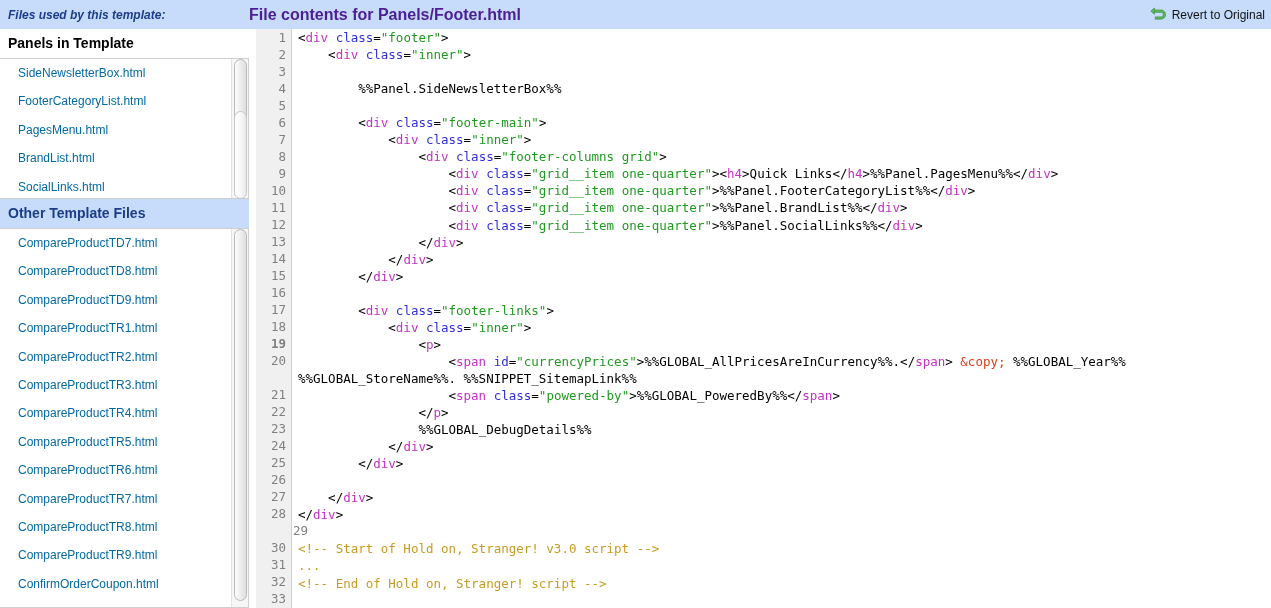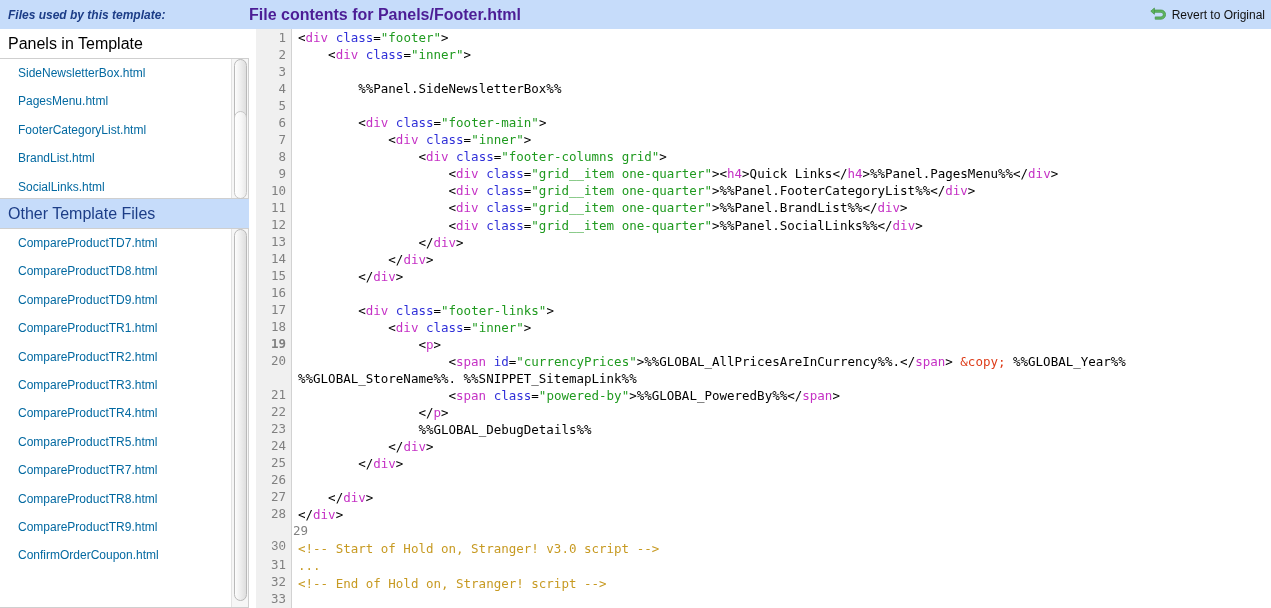--- a/index.html
+++ b/index.html
@@ -59,22 +59,22 @@
   .sidebar {
     position: absolute;
     left: 0; top: 29px;
     width: 249px;
     height: 579px;
     background: #ffffff;
     box-sizing: border-box;
     overflow: hidden;
   }
   .group-header {
-    font-size: 16px;
-    font-weight: normal;
+    font-size: 14px;
+    font-weight: bold;
     color: #1c3d87;
     padding: 6px 8px 6px 8px;
     box-sizing: border-box;
     height: 29px;
     line-height: 17px;
     white-space: nowrap;
   }
   .group-header.plain { color: #000000; background: #ffffff; }
   .group-header.blue  { background: #c6dcfa; }
 
@@ -207,22 +207,22 @@
       <span>Revert to Original</span>
     </div>
   </div>
 
   <div class="sidebar">
 
     <div class="group-header plain">Panels in Template</div>
     <div class="list-wrap panels">
       <ul class="file-list" id="panels-list">
           <li class="file-item">SideNewsletterBox.html</li>
+          <li class="file-item">FooterCategoryList.html</li>
           <li class="file-item">PagesMenu.html</li>
-          <li class="file-item">FooterCategoryList.html</li>
           <li class="file-item">BrandList.html</li>
           <li class="file-item">SocialLinks.html</li>
         </ul>
       <div class="vscroll panels">
         <div class="thumb"></div>
         <div class="thumb2">
           <div class="grip"></div>
         </div>
       </div>
     </div>
@@ -231,20 +231,21 @@
     <div class="list-wrap others">
       <ul class="file-list" id="others-list">
           <li class="file-item">CompareProductTD7.html</li>
           <li class="file-item">CompareProductTD8.html</li>
           <li class="file-item">CompareProductTD9.html</li>
           <li class="file-item">CompareProductTR1.html</li>
           <li class="file-item">CompareProductTR2.html</li>
           <li class="file-item">CompareProductTR3.html</li>
           <li class="file-item">CompareProductTR4.html</li>
           <li class="file-item">CompareProductTR5.html</li>
+          <li class="file-item">CompareProductTR6.html</li>
           <li class="file-item">CompareProductTR7.html</li>
           <li class="file-item">CompareProductTR8.html</li>
           <li class="file-item">CompareProductTR9.html</li>
           <li class="file-item">ConfirmOrderCoupon.html</li>
         </ul>
       <div class="vscroll others">
         <div class="thumb"></div>
       </div>
     </div>
   </div>
@@ -273,21 +274,21 @@
         <div class="ln" style="height: 34px;">20</div>
         <div class="ln" style="height: 17px;">21</div>
         <div class="ln" style="height: 17px;">22</div>
         <div class="ln" style="height: 17px;">23</div>
         <div class="ln" style="height: 17px;">24</div>
         <div class="ln" style="height: 17px;">25</div>
         <div class="ln" style="height: 17px;">26</div>
         <div class="ln" style="height: 17px;">27</div>
         <div class="ln" style="height: 17px;">28</div>
         <div class="ln" style="height: 17px; margin-left: 37px;">29</div>
-        <div class="ln" style="height: 17px; font-family: Liberation Mono, monospace;">30</div>
+        <div class="ln" style="height: 17px;">30</div>
         <div class="ln" style="height: 17px;">31</div>
         <div class="ln" style="height: 17px;">32</div>
         <div class="ln" style="height: 17px;">33</div>
       </div>
     <div class="code-body" id="code-body"><div class="code-line"><span class="t-txt">&lt;</span><span class="t-tag">div</span><span class="t-txt"> </span><span class="t-attr">class</span><span class="t-txt">=</span><span class="t-val">"footer"</span><span class="t-txt">&gt;</span></div><div class="code-line"><span class="t-txt">    &lt;</span><span class="t-tag">div</span><span class="t-txt"> </span><span class="t-attr">class</span><span class="t-txt">=</span><span class="t-val">"inner"</span><span class="t-txt">&gt;</span></div><div class="code-line">&nbsp;</div><div class="code-line"><span class="t-txt">        %%Panel.SideNewsletterBox%%</span></div><div class="code-line">&nbsp;</div><div class="code-line"><span class="t-txt">        &lt;</span><span class="t-tag">div</span><span class="t-txt"> </span><span class="t-attr">class</span><span class="t-txt">=</span><span class="t-val">"footer-main"</span><span class="t-txt">&gt;</span></div><div class="code-line"><span class="t-txt">            &lt;</span><span class="t-tag">div</span><span class="t-txt"> </span><span class="t-attr">class</span><span class="t-txt">=</span><span class="t-val">"inner"</span><span class="t-txt">&gt;</span></div><div class="code-line"><span class="t-txt">                &lt;</span><span class="t-tag">div</span><span class="t-txt"> </span><span class="t-attr">class</span><span class="t-txt">=</span><span class="t-val">"footer-columns grid"</span><span class="t-txt">&gt;</span></div><div class="code-line"><span class="t-txt">                    &lt;</span><span class="t-tag">div</span><span class="t-txt"> </span><span class="t-attr">class</span><span class="t-txt">=</span><span class="t-val">"grid__item one-quarter"</span><span class="t-txt">&gt;&lt;</span><span class="t-tag">h4</span><span class="t-txt">&gt;Quick Links&lt;/</span><span class="t-tag">h4</span><span class="t-txt">&gt;%%Panel.PagesMenu%%&lt;/</span><span class="t-tag">div</span><span class="t-txt">&gt;</span></div><div class="code-line"><span class="t-txt">                    &lt;</span><span class="t-tag">div</span><span class="t-txt"> </span><span class="t-attr">class</span><span class="t-txt">=</span><span class="t-val">"grid__item one-quarter"</span><span class="t-txt">&gt;%%Panel.FooterCategoryList%%&lt;/</span><span class="t-tag">div</span><span class="t-txt">&gt;</span></div><div class="code-line"><span class="t-txt">                    &lt;</span><span class="t-tag">div</span><span class="t-txt"> </span><span class="t-attr">class</span><span class="t-txt">=</span><span class="t-val">"grid__item one-quarter"</span><span class="t-txt">&gt;%%Panel.BrandList%%&lt;/</span><span class="t-tag">div</span><span class="t-txt">&gt;</span></div><div class="code-line"><span class="t-txt">                    &lt;</span><span class="t-tag">div</span><span class="t-txt"> </span><span class="t-attr">class</span><span class="t-txt">=</span><span class="t-val">"grid__item one-quarter"</span><span class="t-txt">&gt;%%Panel.SocialLinks%%&lt;/</span><span class="t-tag">div</span><span class="t-txt">&gt;</span></div><div class="code-line"><span class="t-txt">                &lt;/</span><span class="t-tag">div</span><span class="t-txt">&gt;</span></div><div class="code-line"><span class="t-txt">            &lt;/</span><span class="t-tag">div</span><span class="t-txt">&gt;</span></div><div class="code-line"><span class="t-txt">        &lt;/</span><span class="t-tag">div</span><span class="t-txt">&gt;</span></div><div class="code-line">&nbsp;</div><div class="code-line"><span class="t-txt">        &lt;</span><span class="t-tag">div</span><span class="t-txt"> </span><span class="t-attr">class</span><span class="t-txt">=</span><span class="t-val">"footer-links"</span><span class="t-txt">&gt;</span></div><div class="code-line"><span class="t-txt">            &lt;</span><span class="t-tag">div</span><span class="t-txt"> </span><span class="t-attr">class</span><span class="t-txt">=</span><span class="t-val">"inner"</span><span class="t-txt">&gt;</span></div><div class="code-line"><span class="t-txt">                &lt;</span><span class="t-tag">p</span><span class="t-txt">&gt;</span></div><div class="code-line"><span class="t-txt">                    &lt;</span><span class="t-tag">span</span><span class="t-txt"> </span><span class="t-attr">id</span><span class="t-txt">=</span><span class="t-val">"currencyPrices"</span><span class="t-txt">&gt;%%GLOBAL_AllPricesAreInCurrency%%.&lt;/</span><span class="t-tag">span</span><span class="t-txt">&gt; </span><span class="t-ent">&amp;copy;</span><span class="t-txt"> %%GLOBAL_Year%% %%GLOBAL_StoreName%%. %%SNIPPET_SitemapLink%%</span></div><div class="code-line"><span class="t-txt">                    &lt;</span><span class="t-tag">span</span><span class="t-txt"> </span><span class="t-attr">class</span><span class="t-txt">=</span><span class="t-val">"powered-by"</span><span class="t-txt">&gt;%%GLOBAL_PoweredBy%%&lt;/</span><span class="t-tag">span</span><span class="t-txt">&gt;</span></div><div class="code-line"><span class="t-txt">                &lt;/</span><span class="t-tag">p</span><span class="t-txt">&gt;</span></div><div class="code-line"><span class="t-txt">                %%GLOBAL_DebugDetails%%</span></div><div class="code-line"><span class="t-txt">            &lt;/</span><span class="t-tag">div</span><span class="t-txt">&gt;</span></div><div class="code-line"><span class="t-txt">        &lt;/</span><span class="t-tag">div</span><span class="t-txt">&gt;</span></div><div class="code-line">&nbsp;</div><div class="code-line"><span class="t-txt">    &lt;/</span><span class="t-tag">div</span><span class="t-txt">&gt;</span></div><div class="code-line"><span class="t-txt">&lt;/</span><span class="t-tag">div</span><span class="t-txt">&gt;</span></div><div class="code-line">&nbsp;</div><div class="code-line"><span class="t-cmt">&lt;!-- Start of Hold on, Stranger! v3.0 script --&gt;</span></div><div class="code-line"><span class="t-cmt">...</span></div><div class="code-line"><span class="t-cmt">&lt;!-- End of Hold on, Stranger! script --&gt;</span></div><div class="code-line">&nbsp;</div></div>
   </div>
 
 </div>
 
 </body></html>

